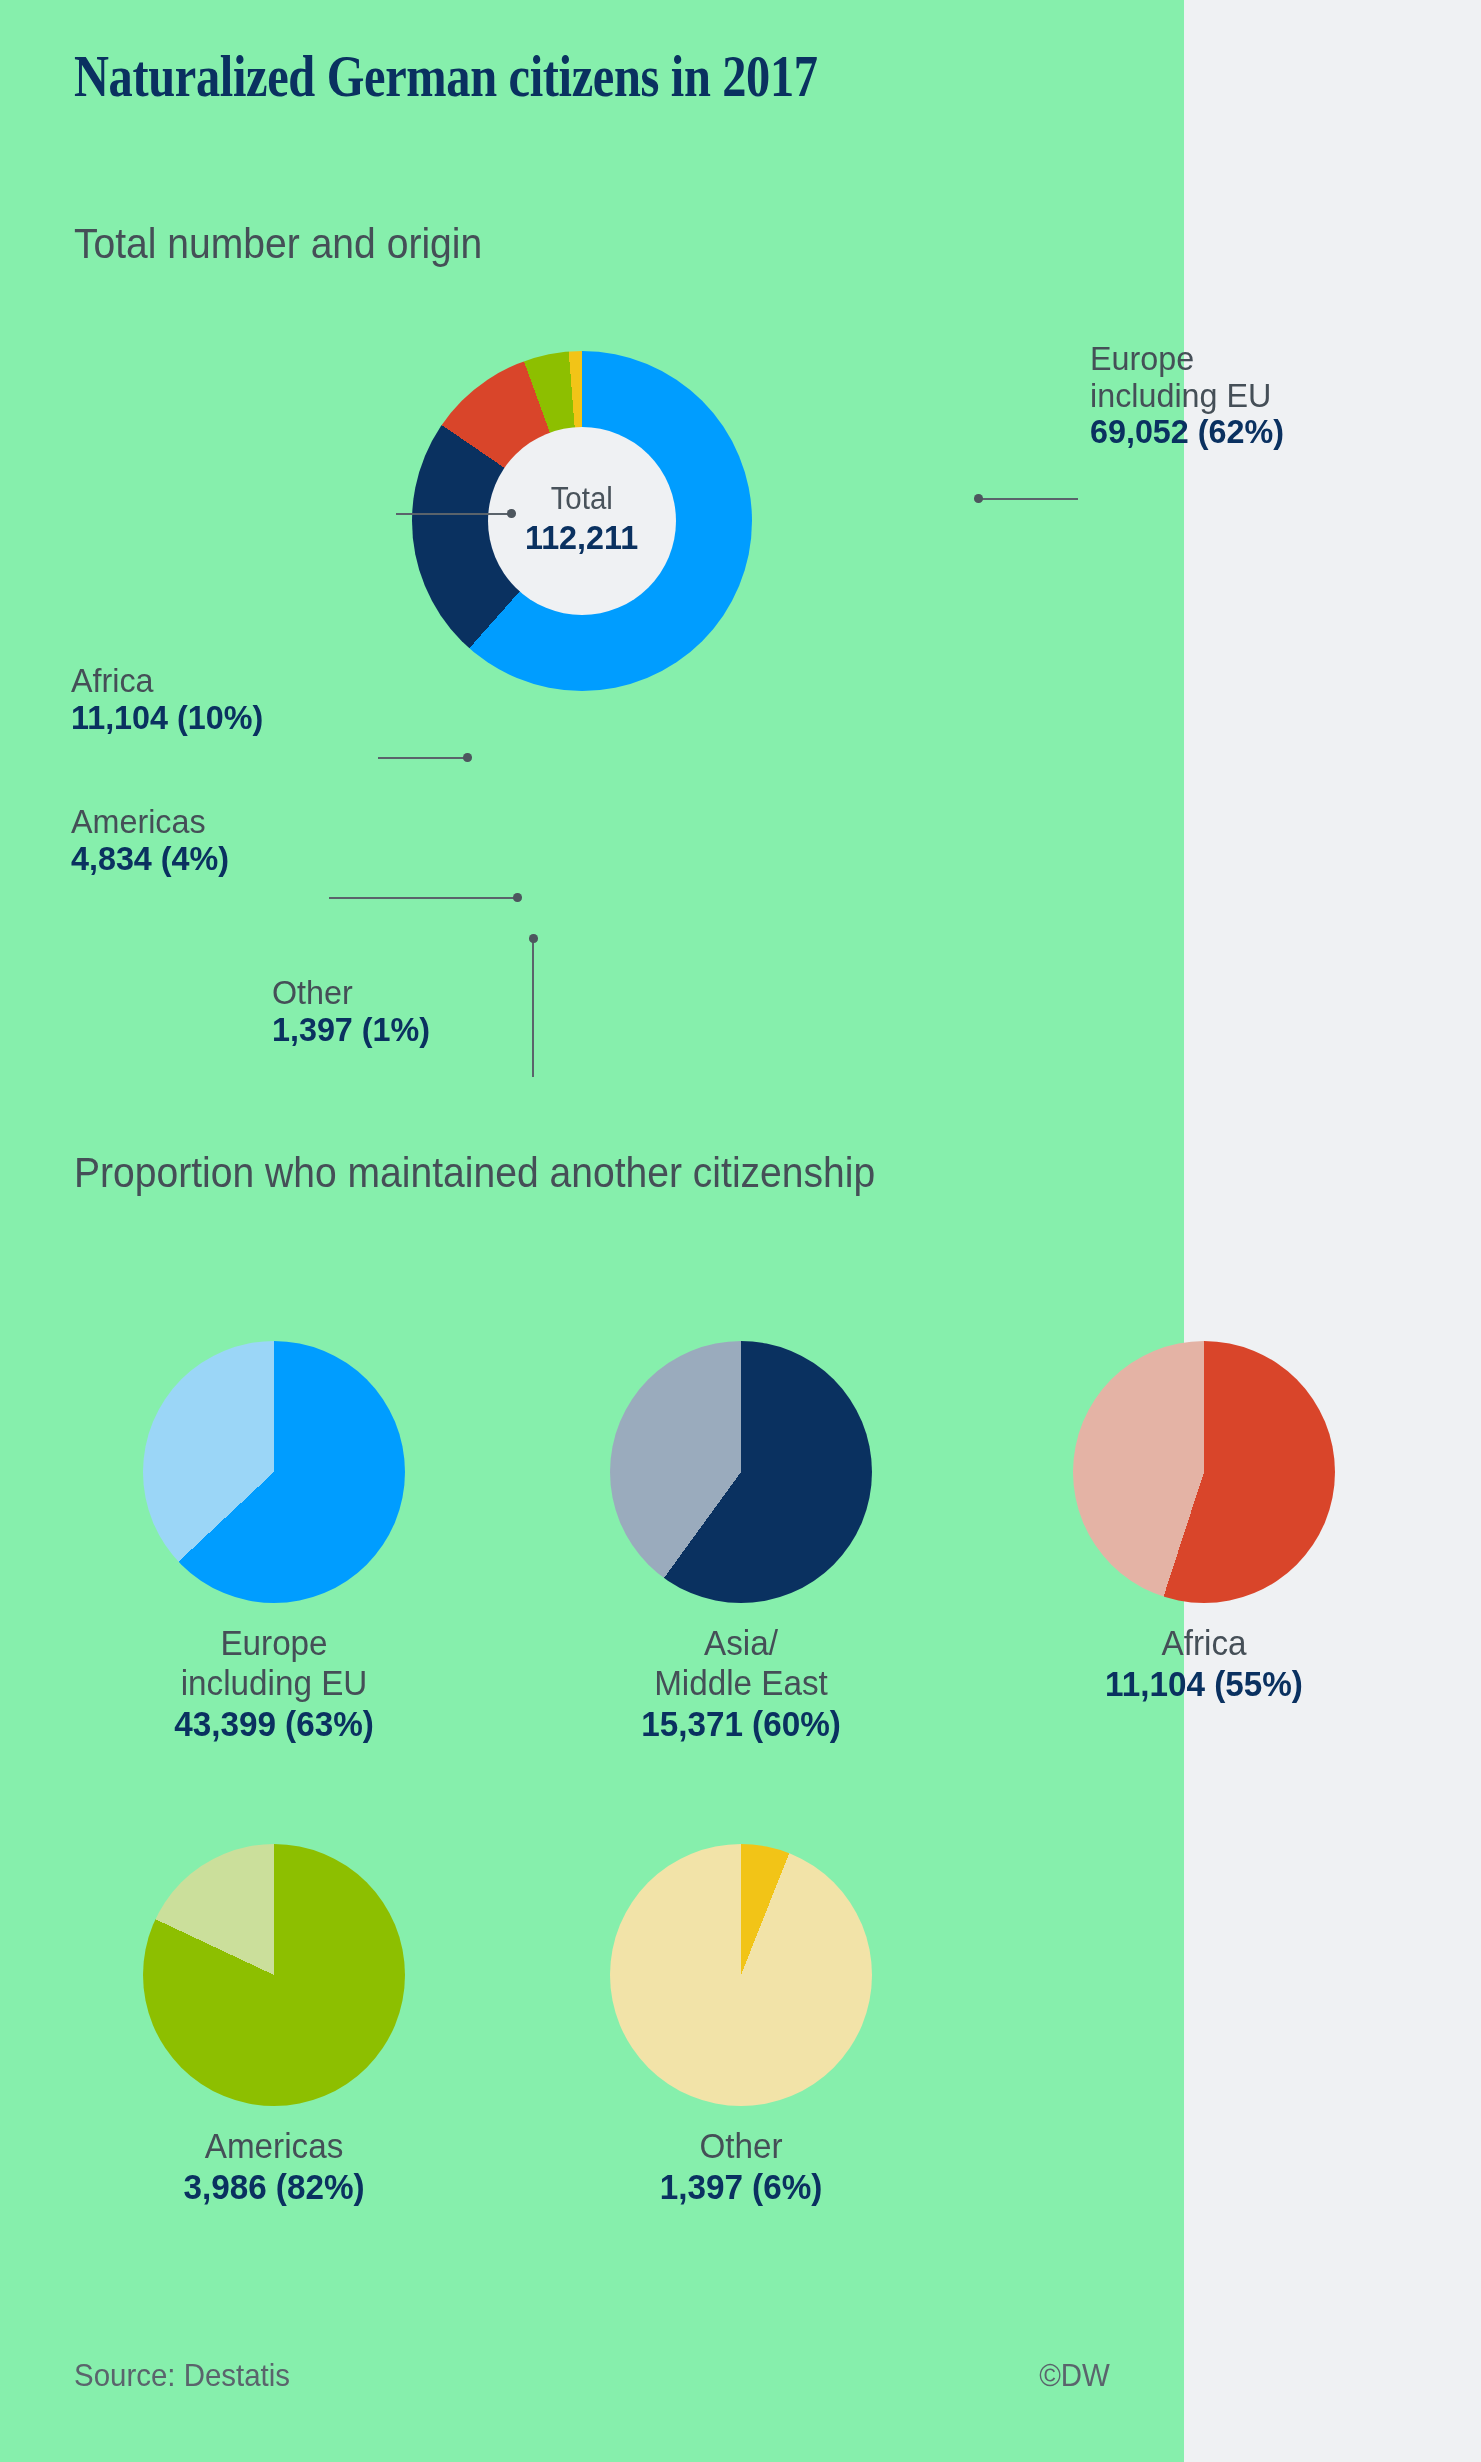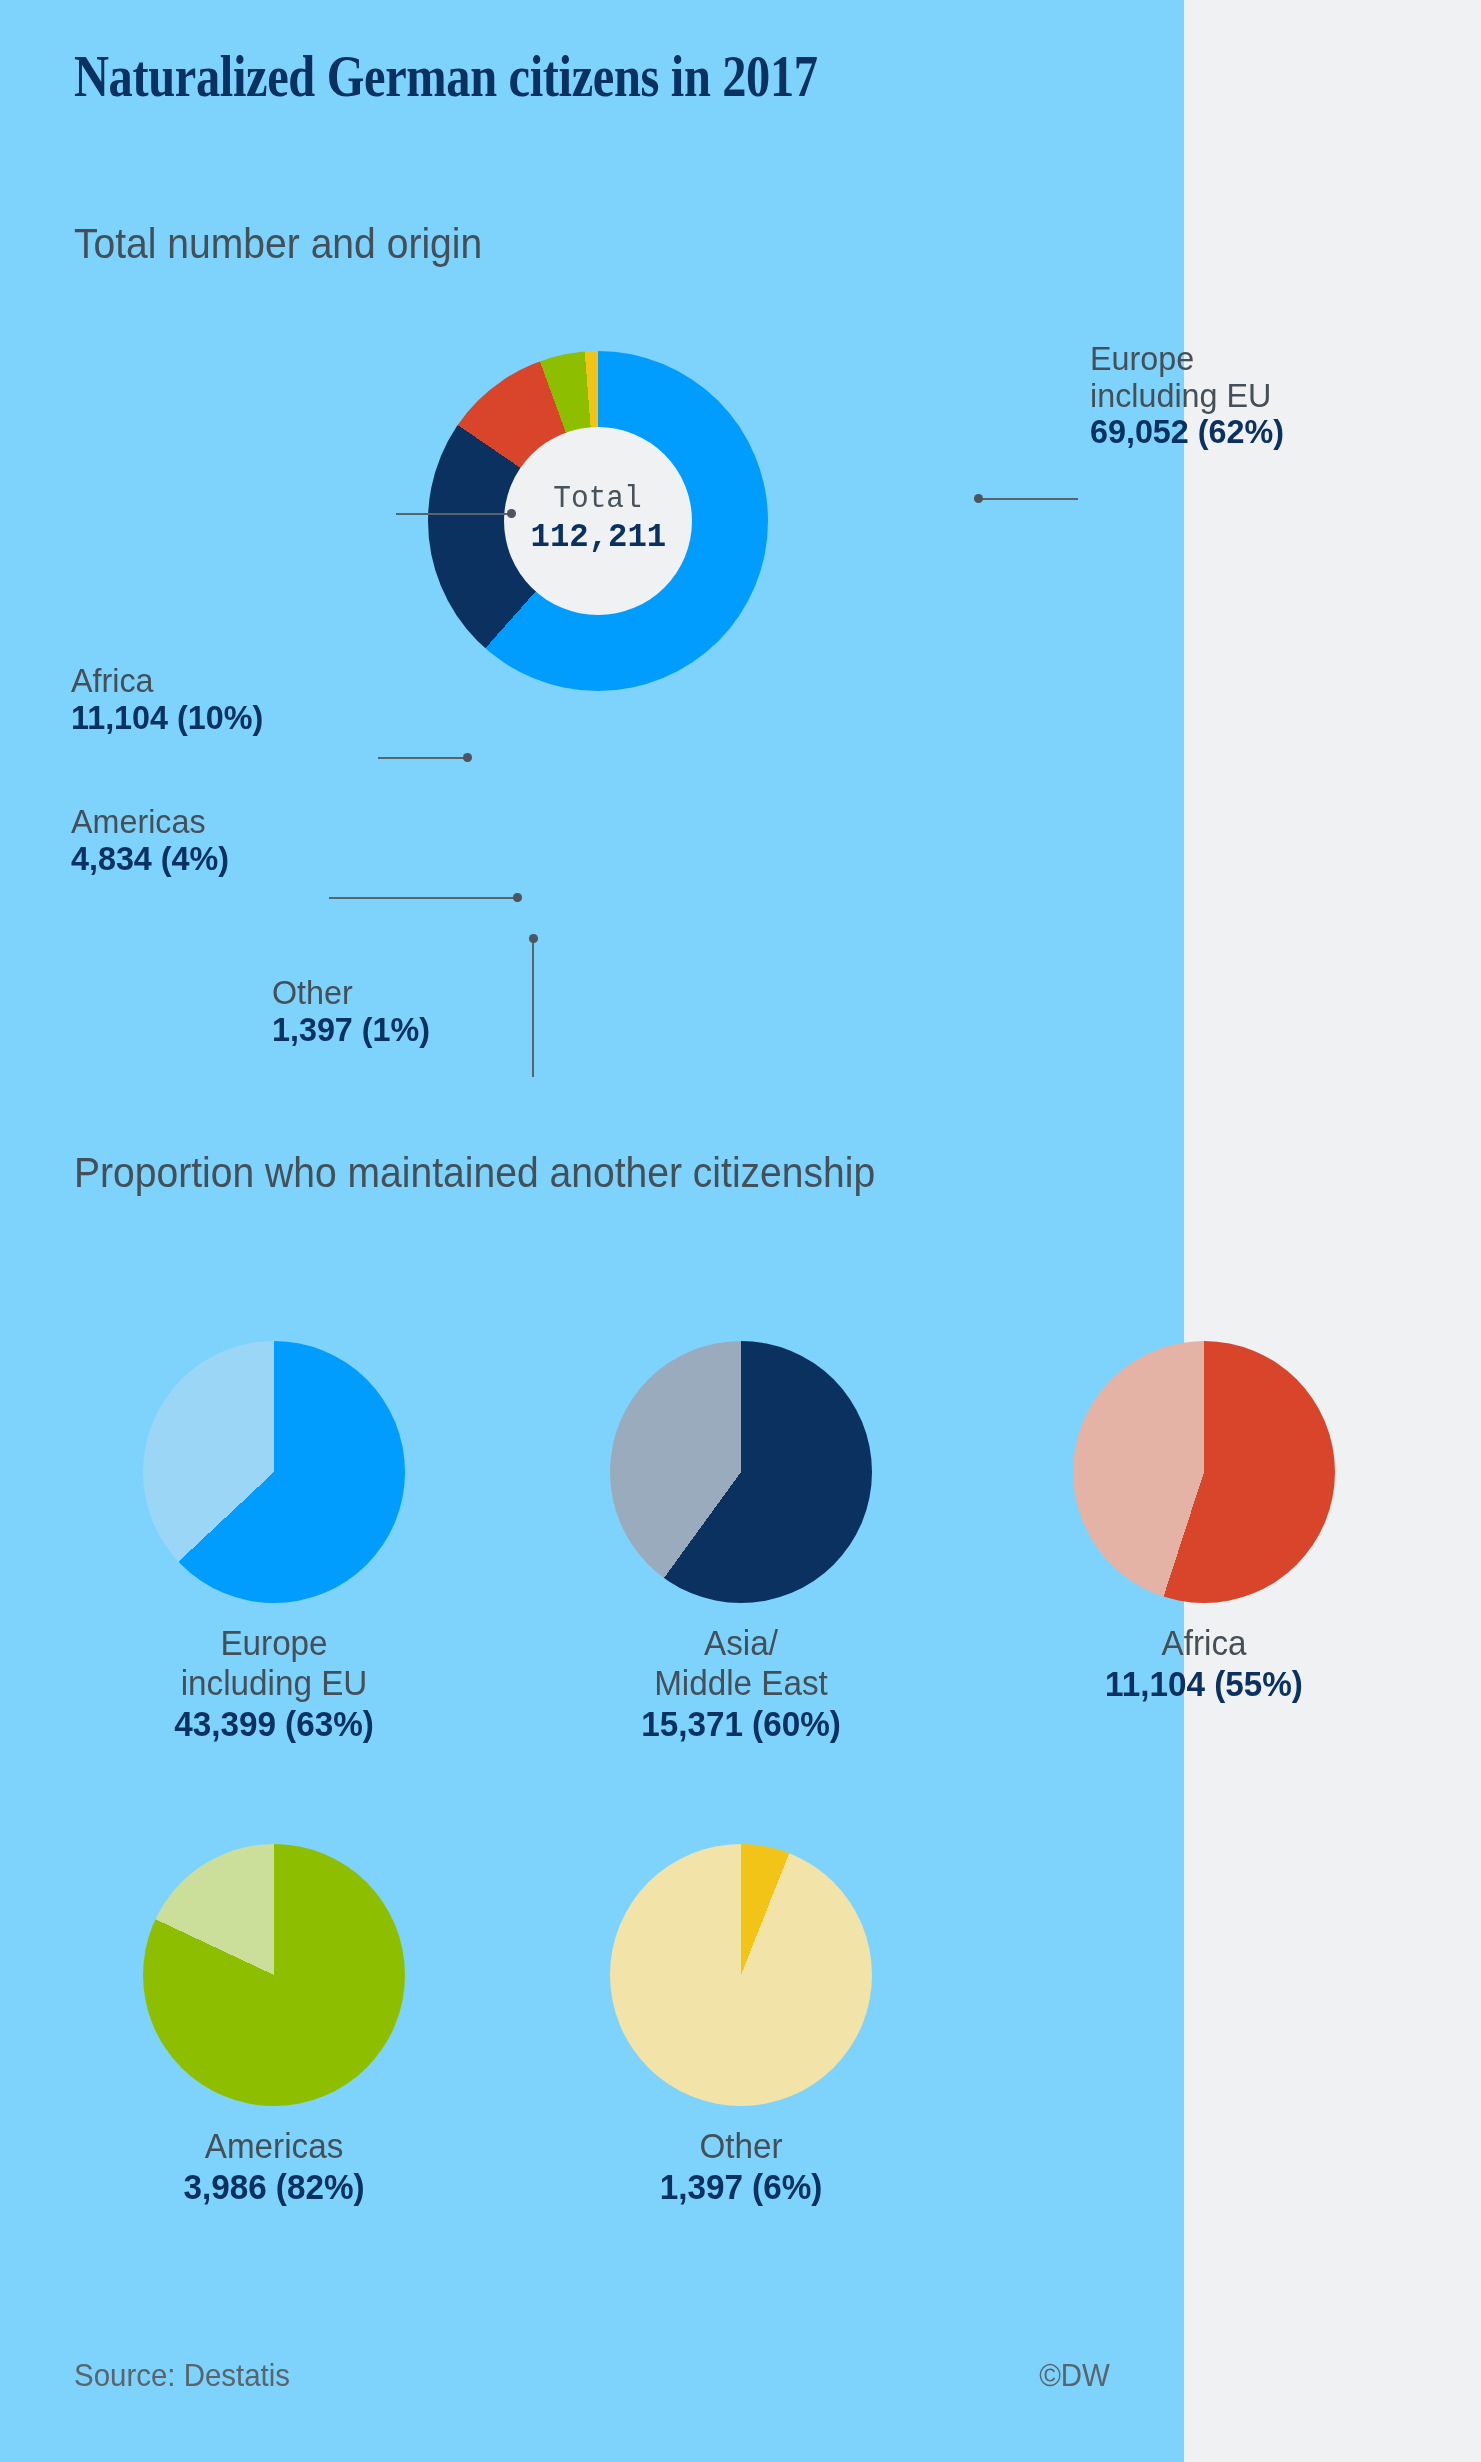--- a/index.html
+++ b/index.html
@@ -12,21 +12,21 @@
     height: 2462px;
     font-family: "Liberation Sans", sans-serif;
     color: #3c474f;
     overflow: hidden;
     position: relative;
   }
   .page {
     position: relative;
     width: 1184px;
     height: 2462px;
-    background: #7dd3fc;
+    background: #86efac;
     box-sizing: border-box;
   }
 
   
   .title {
     position: absolute;
     left: 74px;
     top: 42px;
     font-family: "Liberation Serif", serif;
     font-weight: bold;
@@ -44,25 +44,24 @@
     font-size: 42px;
     font-weight: 400;
     color: #454f57;
     transform: scaleX(0.93);
     transform-origin: left top;
   }
 
   
   .donut-wrap {
     position: absolute;
-    left: 428px;
+    left: 412px;
     top: 351px;
     width: 340px;
     height: 340px;
-    font-family: Liberation Mono, monospace;
   }
   .donut {
     position: absolute;
     inset: 0;
     border-radius: 50%;
   }
   .donut-hole {
     position: absolute;
     left: 50%;
     top: 50%;

